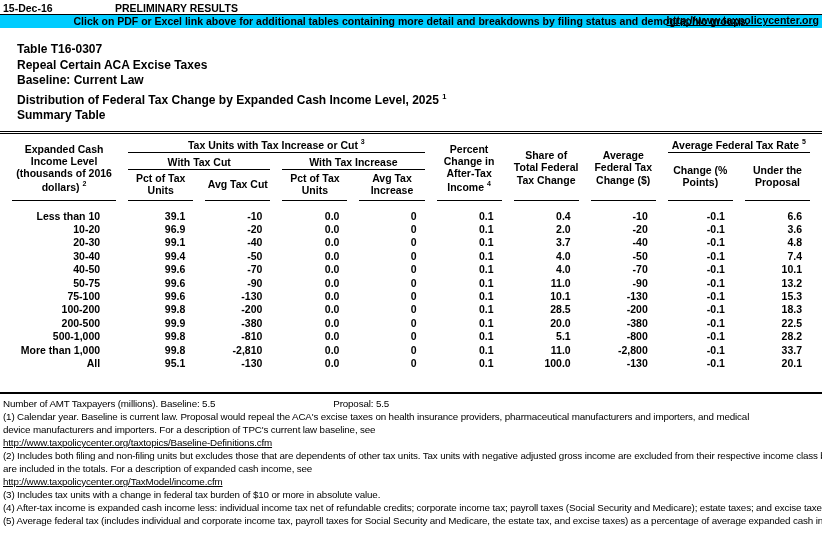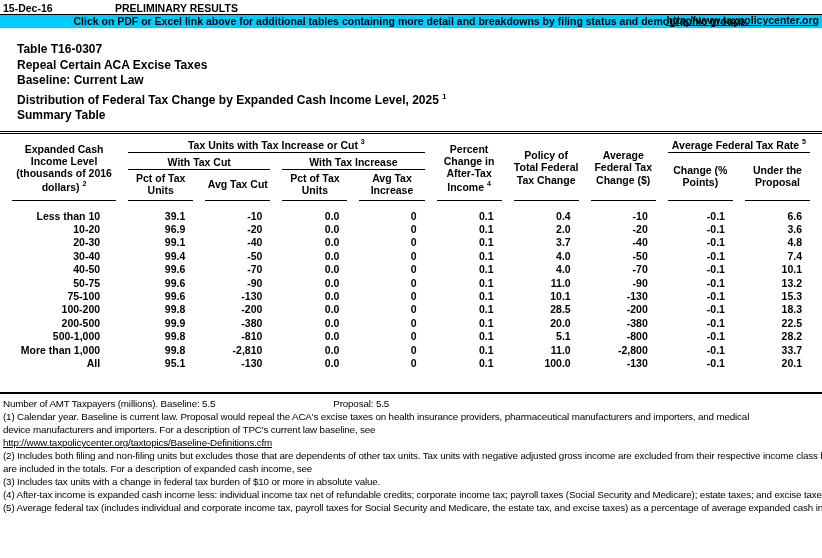--- a/index.html
+++ b/index.html
@@ -76,21 +76,21 @@
       <col style="width:65px">
       <col style="width:65px">
     <col style="width:65px">
       <col style="width:65px">
   </colgroup>
   <thead>
     <tr class="r1">
       <th rowspan="3" class="bline"><span>Expanded Cash Income Level (thousands of 2016 dollars) </span><sup>2</sup></th>
       <th colspan="4" class="bline"><span>Tax Units with Tax Increase or Cut </span><sup>3</sup></th>
       <th rowspan="3" class="bline"><span>Percent Change in After-Tax Income </span><sup>4</sup></th>
-      <th rowspan="3" class="bline">Policy of Total Federal Tax Change</th>
+      <th rowspan="3" class="bline">Share of Total Federal Tax Change</th>
       <th rowspan="3" class="bline">Average Federal Tax Change ($)</th>
       <th colspan="2" class="bline"><span>Average Federal Tax Rate </span><sup>5</sup></th>
     </tr>
     <tr class="r2">
       <th colspan="2" class="bline grp2">With Tax Cut</th>
       <th colspan="2" class="bline grp2">With Tax Increase</th>
       <th rowspan="2" class="bline">Change (% Points)</th>
       <th rowspan="2" class="bline">Under the Proposal</th>
     </tr>
     <tr class="r3">
@@ -251,17 +251,18 @@
 <div class="footnotes">
   <div>
     <span>Number of AMT Taxpayers (millions).  Baseline: 5.5</span><span class="amt-right">Proposal: 5.5</span>
   </div>
   <div id="note-list">
       <div>(1) Calendar year. Baseline is current law. Proposal would repeal the ACA's excise taxes on health insurance providers, pharmaceutical manufacturers and importers, and medical</div>
       <div>device manufacturers and importers. For a description of TPC's current law baseline, see</div>
       <div class="fn-link">http://www.taxpolicycenter.org/taxtopics/Baseline-Definitions.cfm</div>
       <div>(2) Includes both filing and non-filing units but excludes those that are dependents of other tax units. Tax units with negative adjusted gross income are excluded from their respective income class but</div>
       <div>are included in the totals. For a description of expanded cash income, see</div>
+      <div class="fn-link">http://www.taxpolicycenter.org/TaxModel/income.cfm</div>
       <div>(3) Includes tax units with a change in federal tax burden of $10 or more in absolute value.</div>
       <div>(4) After-tax income is expanded cash income less: individual income tax net of refundable credits; corporate income tax; payroll taxes (Social Security and Medicare); estate taxes; and excise taxes.</div>
       <div>(5) Average federal tax (includes individual and corporate income tax, payroll taxes for Social Security and Medicare, the estate tax, and excise taxes) as a percentage of average expanded cash income.</div>
     </div>
 </div>
 
 </body></html>

